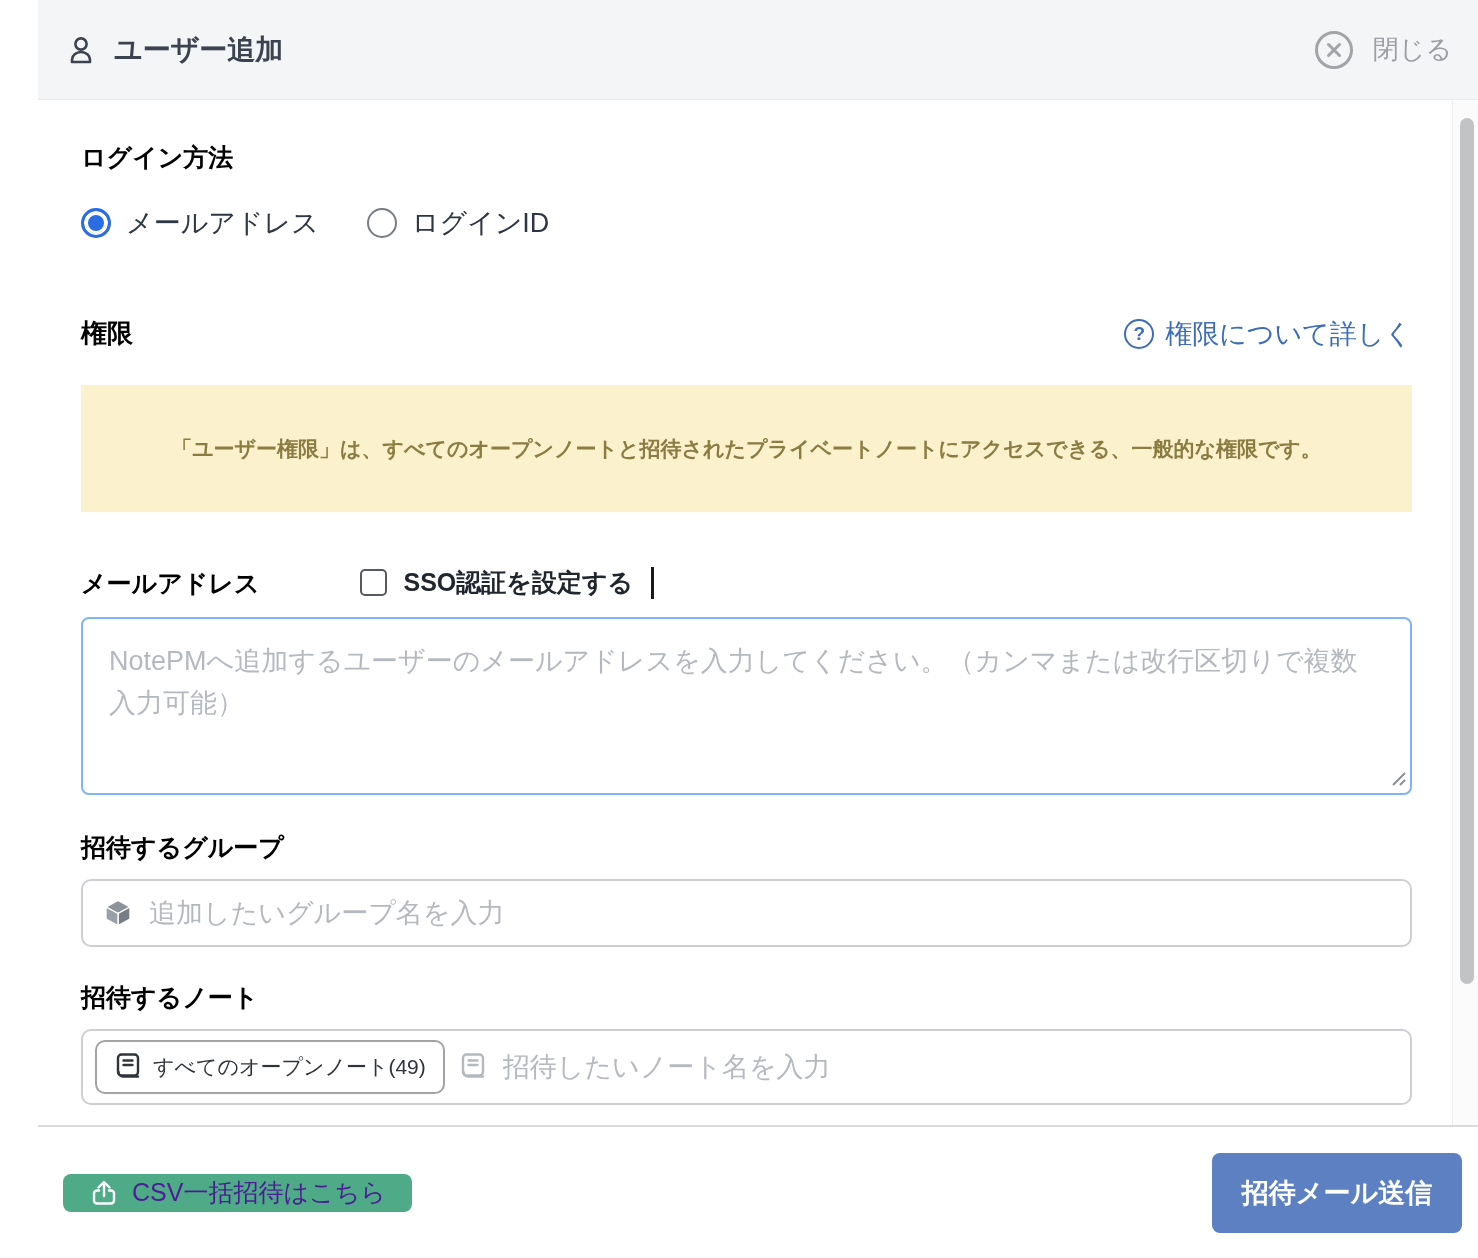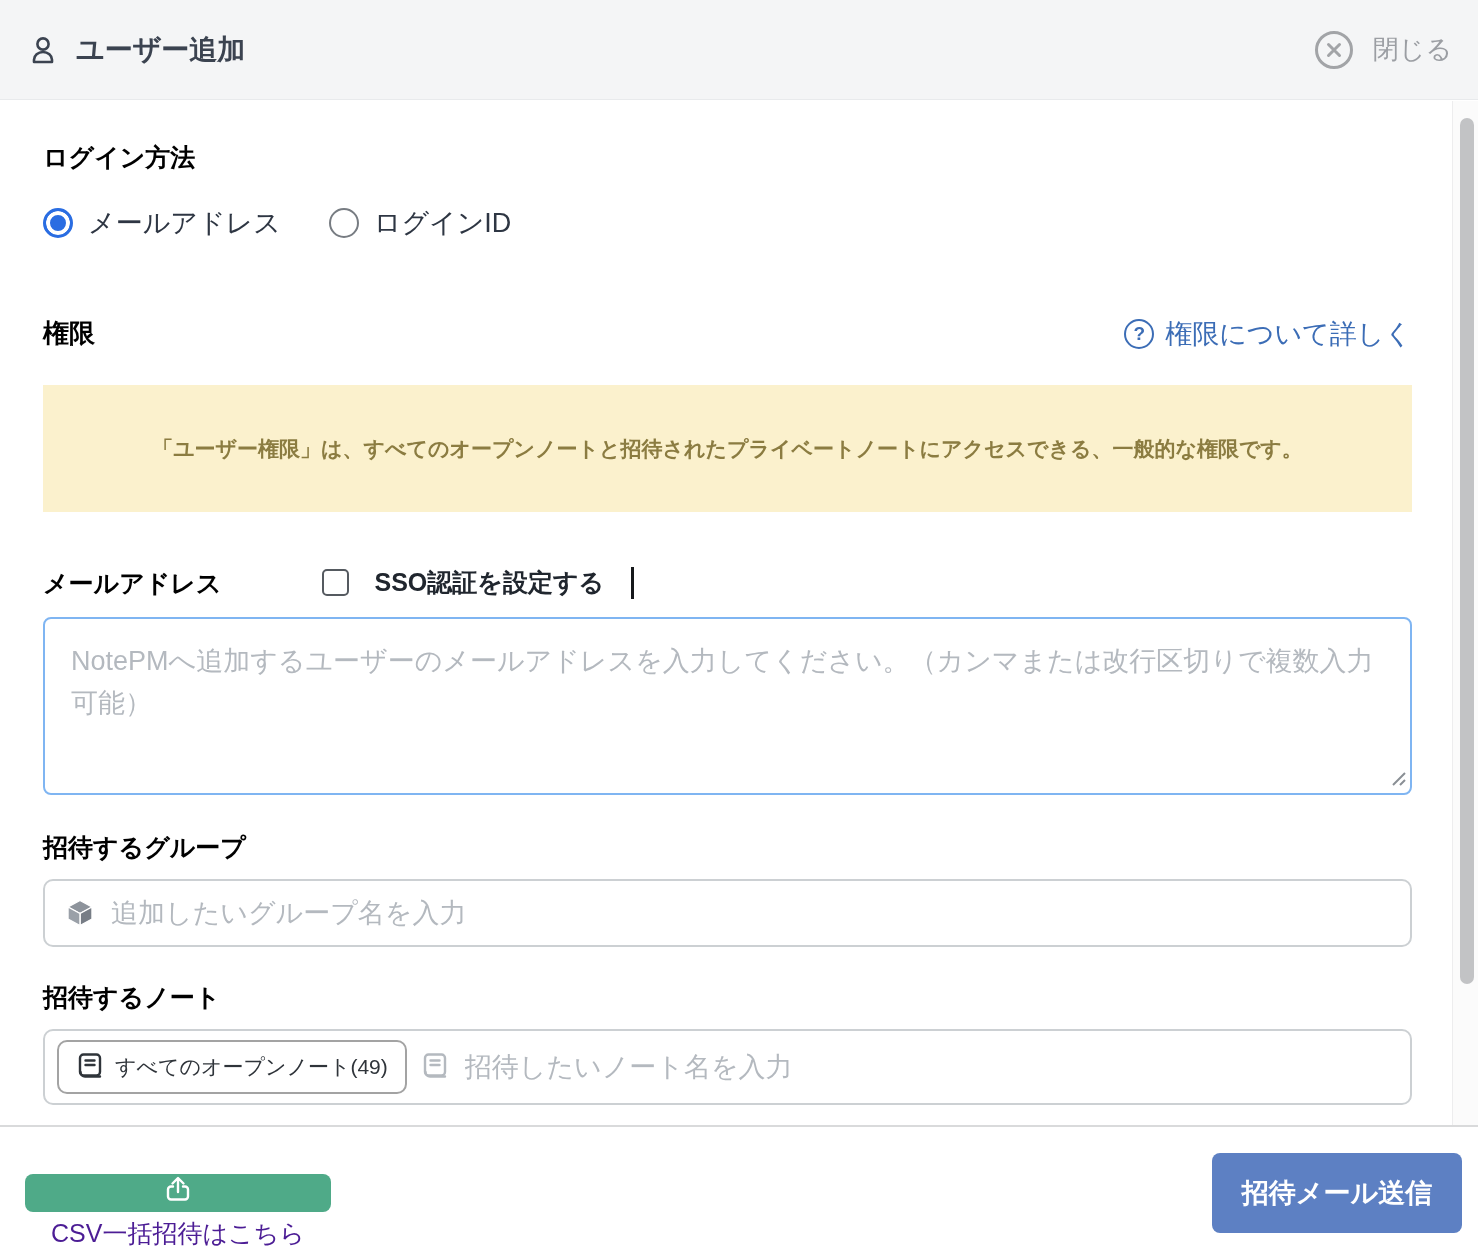--- a/index.html
+++ b/index.html
@@ -2,21 +2,21 @@
 <html><head>
 <meta charset="utf-8">
 <style>
   * { box-sizing: border-box; }
   html,body { margin:0; padding:0; }
   body {
     width:1478px; height:1258px;
     font-family:"Liberation Sans","DejaVu Sans",sans-serif;
     background:#ffffff; color:#333a46; overflow:hidden;
   }
-  .modal { position:relative; width:1478px; height:1258px; display:flex; flex-direction:column; background:#fff; }
+  .modal { position:relative; width:1478px; height:1258px; display:flex; flex-direction:column; background:#fff;padding-left:38px; }
 
   
   .modal-header {
     flex:0 0 100px; height:100px; background:#f4f5f6; border-bottom:1px solid #e8eaec;
     display:flex; align-items:center; justify-content:space-between; padding:0 26px 0 26px;
   }
   .header-left { display:flex; align-items:center; gap:16px; }
   .modal-title { font-size:28px; font-weight:bold; color:#3b4350; margin:0; }
   .close-btn {
     display:flex; align-items:center; gap:18px; background:none; border:none; padding:0;
@@ -49,21 +49,21 @@
     display:flex; align-items:center; justify-content:center; font-size:19px; font-weight:bold; color:#3c6db6;
   }
 
   .alert {
     margin-top:22px; height:127px; background:#fbf1cd; color:#8b7c41;
     font-size:21px; font-weight:bold; display:flex; align-items:center; justify-content:center;
     text-align:center; padding:0 40px;
   }
 
   .email-row { display:flex; align-items:center; margin-top:53px; height:35px; }
-  .checkbox-item { display:flex; align-items:center; gap:26px; margin-left:100px; cursor:pointer; }
+  .checkbox-item { display:flex; align-items:center; gap:17px; margin-left:100px; cursor:pointer; }
   .checkbox { width:27px; height:27px; border:2px solid #555a60; border-radius:5px; background:#fff; flex:0 0 27px; }
   .cb-label { font-size:25px; font-weight:bold; color:#20262e; }
   .caret-bar { width:3px; height:32px; background:#16181b; margin-left:1px; }
 
   .textarea-wrap { position:relative; margin-top:17px; }
   .email-textarea {
     width:100%; height:178px; border:2px solid #7fb5f2; border-radius:8px; resize:none;
     padding:22px 26px; font-size:27px; line-height:1.55; color:#333; font-family:inherit; outline:none; display:block;
   }
   .email-textarea::placeholder { color:#b4b9bf; }
@@ -94,21 +94,21 @@
   }
   .scroll-thumb { position:absolute; top:17px; right:4px; width:14px; height:866px; background:#c2c3c5; border-radius:8px; }
 
   
   .modal-footer {
     flex:0 0 133px; height:133px; background:#fff; border-top:2px solid #d9dadb;
     display:flex; align-items:center; justify-content:space-between; padding:0 16px 0 25px;
   }
   .csv-btn {
     display:flex; align-items:center; gap:13px; height:38px; padding:0 26px;
-    background:#4faa88; color:#4c1d95; font-size:25px; border:none; border-radius:8px; font-family:inherit; cursor:pointer;flex-direction:column;
+    background:#4faa88; color:#4c1d95; font-size:25px; border:none; border-radius:8px; font-family:inherit; cursor:pointer;
   }
   .send-btn {
     width:250px; height:80px; background:#5d80c3; color:#fff; font-size:27px; font-weight:bold;
     border:none; border-radius:8px; font-family:inherit; cursor:pointer;
   }
   svg { display:block; }
 </style>
 </head>
 <body>
 

